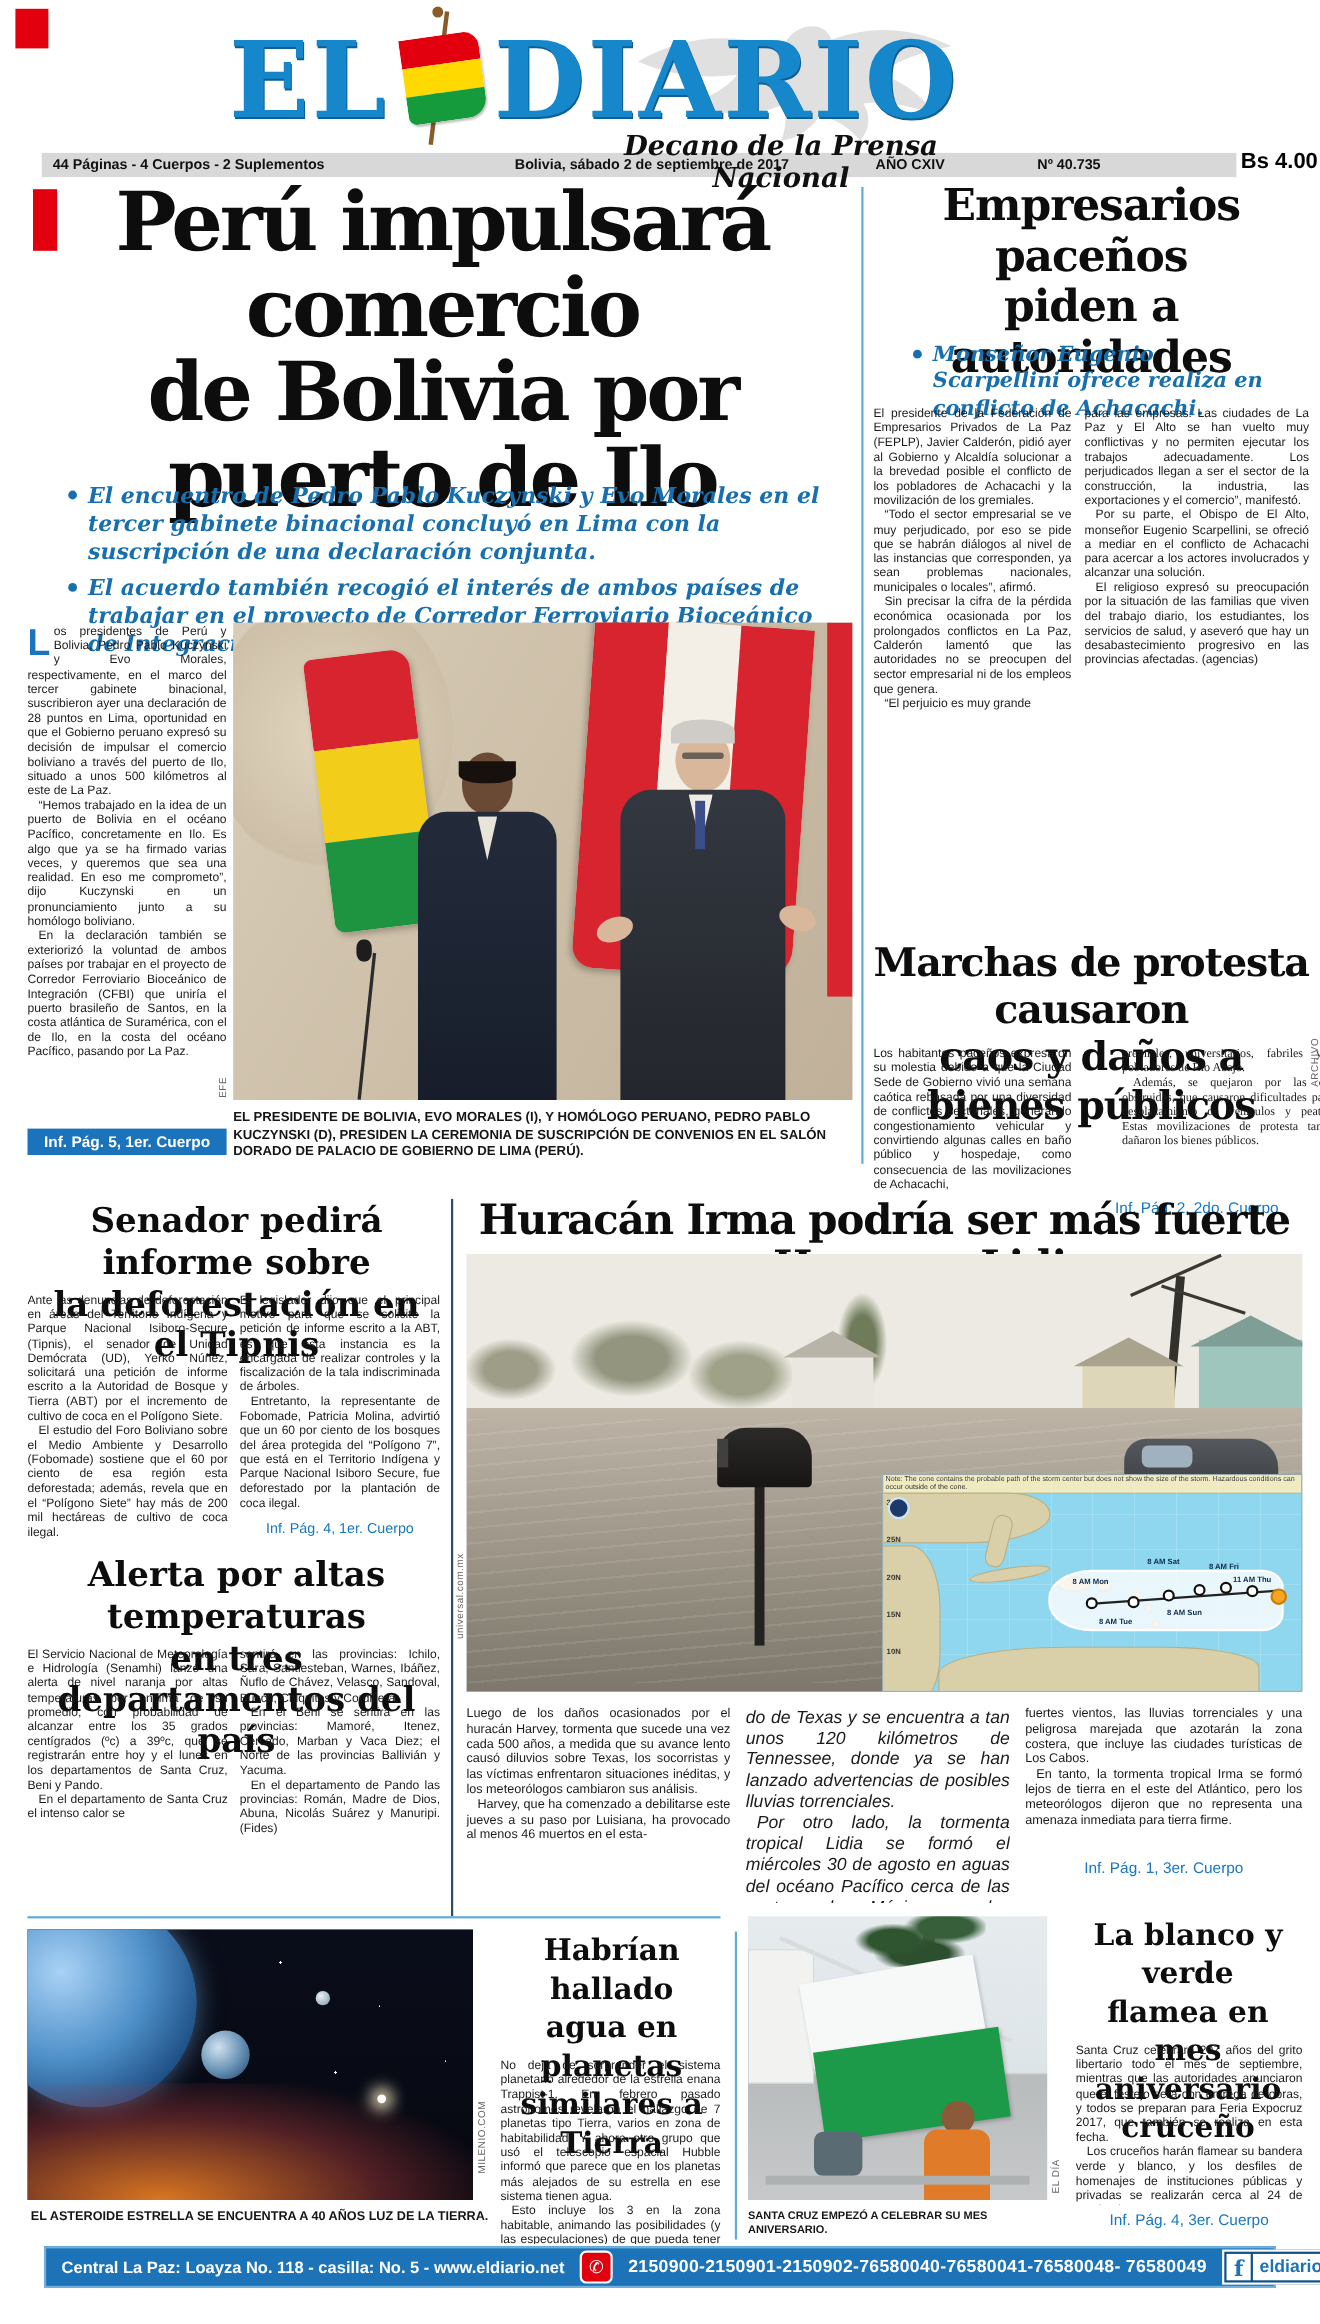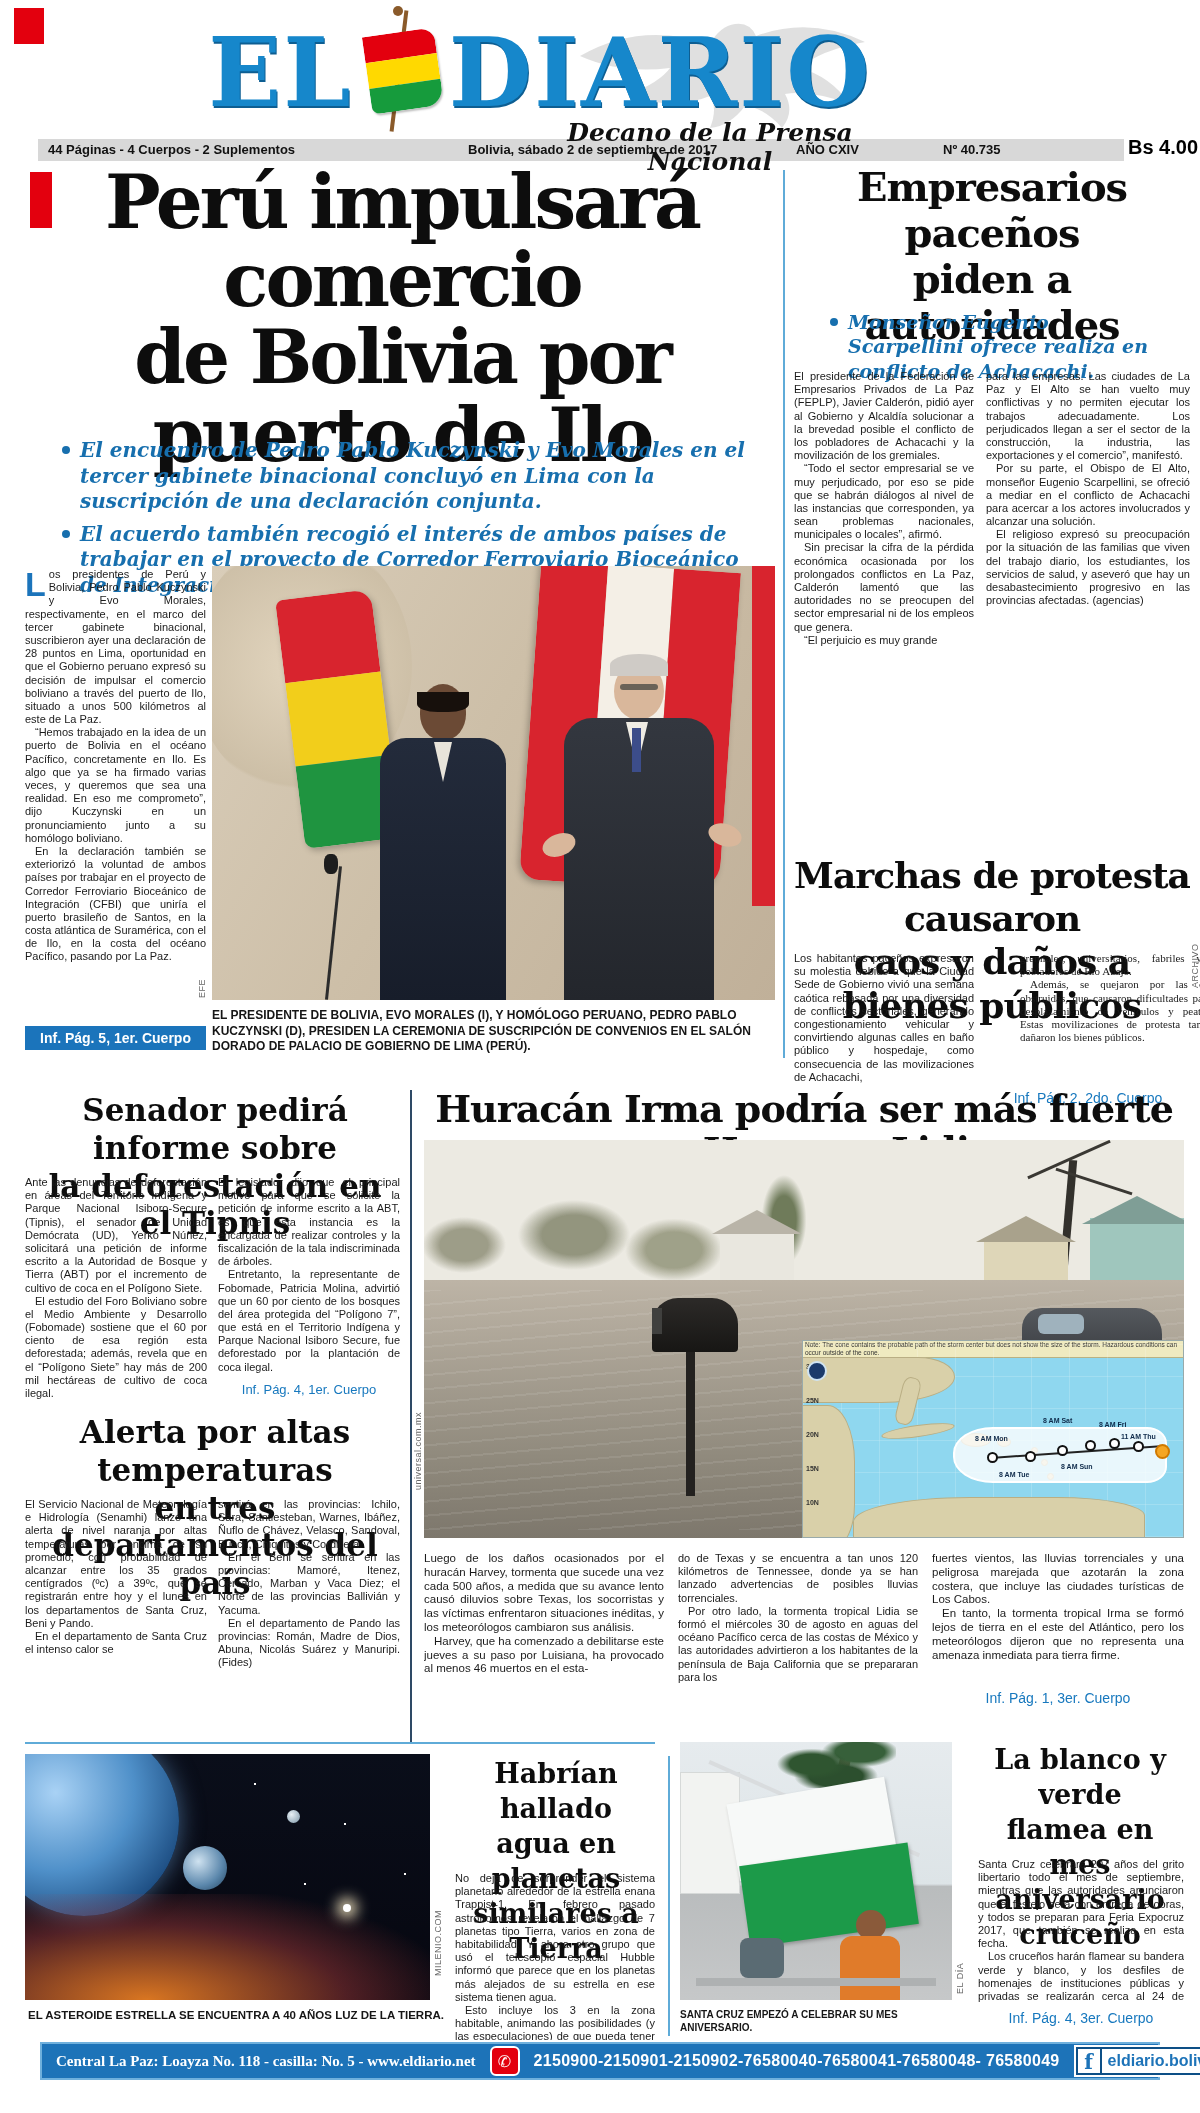--- a/index.html
+++ b/index.html
@@ -76,21 +76,21 @@
       radial-gradient(1.5px 1.5px at 320px 70px,#fff 50%,transparent 60%),
       radial-gradient(1.5px 1.5px at 380px 120px,#fff 50%,transparent 60%),
       radial-gradient(1.5px 1.5px at 90px 150px,#fff 50%,transparent 60%),
       radial-gradient(2px 2px at 280px 130px,#fff 50%,transparent 60%),
       linear-gradient(#0a0e1a,#060710);}
   
   .flagph{background:linear-gradient(#e6ebee 0%,#dde4e7 55%,#b9bcbd 56%,#c6c8c9 100%);}
   
   .footer{position:absolute;left:40px;top:2042px;width:1120px;height:38px;background:#1d73b8;
           border:2px solid #6fb0dc;box-sizing:border-box;display:flex;align-items:center;gap:14px;padding:0 14px;}
-  .footer .addr{color:#fff;font-weight:700;font-size:15px;white-space:nowrap;font-family:Liberation Serif, serif;}
+  .footer .addr{color:#fff;font-weight:700;font-size:15px;white-space:nowrap;}
   .phone-ic{width:26px;height:26px;background:#e3000e;border:2px solid #fff;border-radius:6px;color:#fff;
             font-size:16px;display:flex;align-items:center;justify-content:center;flex:0 0 auto;}
   .footer .nums{color:#fff;font-weight:700;font-size:16px;white-space:nowrap;letter-spacing:.3px;}
   .fb{margin-left:auto;display:flex;align-items:center;background:#0d4f86;border:2px solid #fff;padding:2px;}
   .fb .f{width:22px;height:24px;background:#fff;color:#1d73b8;font-family:"DejaVu Serif",serif;font-weight:700;
          font-size:20px;display:flex;align-items:flex-end;justify-content:center;line-height:22px;}
   .fb .lbl{background:#fff;color:#1d73b8;font-weight:700;font-size:16px;padding:1px 6px;margin-left:2px;line-height:22px;}
 </style>
 </head>
 <body>
@@ -311,21 +311,21 @@
       <span class="latlabel" style="top:158px;">10N</span>
       <div class="abs" style="left:4px;top:20px;width:16px;height:16px;border-radius:50%;background:#1b3a6b;border:2px solid #cfe3f2;"></div>
     </div>
   </div>
   <div class="abs credit" style="left:413px;top:1360px;height:130px;">universal.com.mx</div>
 
   <div class="abs col" style="left:424px;top:1552px;width:240px;height:178px;font-size:11.5px;">
     <p class="np">Luego de los daños ocasionados por el huracán Harvey, tormenta que sucede una vez cada 500 años, a medida que su avance lento causó diluvios sobre Texas, los socorristas y las víctimas enfrentaron situaciones inéditas, y los meteorólogos cambiaron sus análisis.</p>
     <p>Harvey, que ha comenzado a debilitarse este jueves a su paso por Luisiana, ha provocado al menos 46 muertos en el esta-</p>
   </div>
-  <div class="abs col" style="left:678px;top:1552px;width:240px;height:178px;font-size:11px;">
+  <div class="abs col" style="left:678px;top:1552px;width:240px;height:178px;font-size:16px;font-style:italic;">
     <p class="np">do de Texas y se encuentra a tan unos 120 kilómetros de Tennessee, donde ya se han lanzado advertencias de posibles lluvias torrenciales.</p>
     <p>Por otro lado, la tormenta tropical Lidia se formó el miércoles 30 de agosto en aguas del océano Pacífico cerca de las costas de México y las autoridades advirtieron a los habitantes de la península de Baja California que se prepararan para los</p>
   </div>
   <div class="abs col" style="left:932px;top:1552px;width:252px;height:128px;font-size:11.5px;">
     <p class="np">fuertes vientos, las lluvias torrenciales y una peligrosa marejada que azotarán la zona costera, que incluye las ciudades turísticas de Los Cabos.</p>
     <p>En tanto, la tormenta tropical Irma se formó lejos de tierra en el este del Atlántico, pero los meteorólogos dijeron que no representa una amenaza inmediata para tierra firme.</p>
   </div>
   <div class="abs inf" style="left:932px;top:1690px;width:252px;">Inf. Pág. 1, 3er. Cuerpo</div>
 
   <div class="abs hline" style="left:25px;top:1742px;width:630px;"></div>

